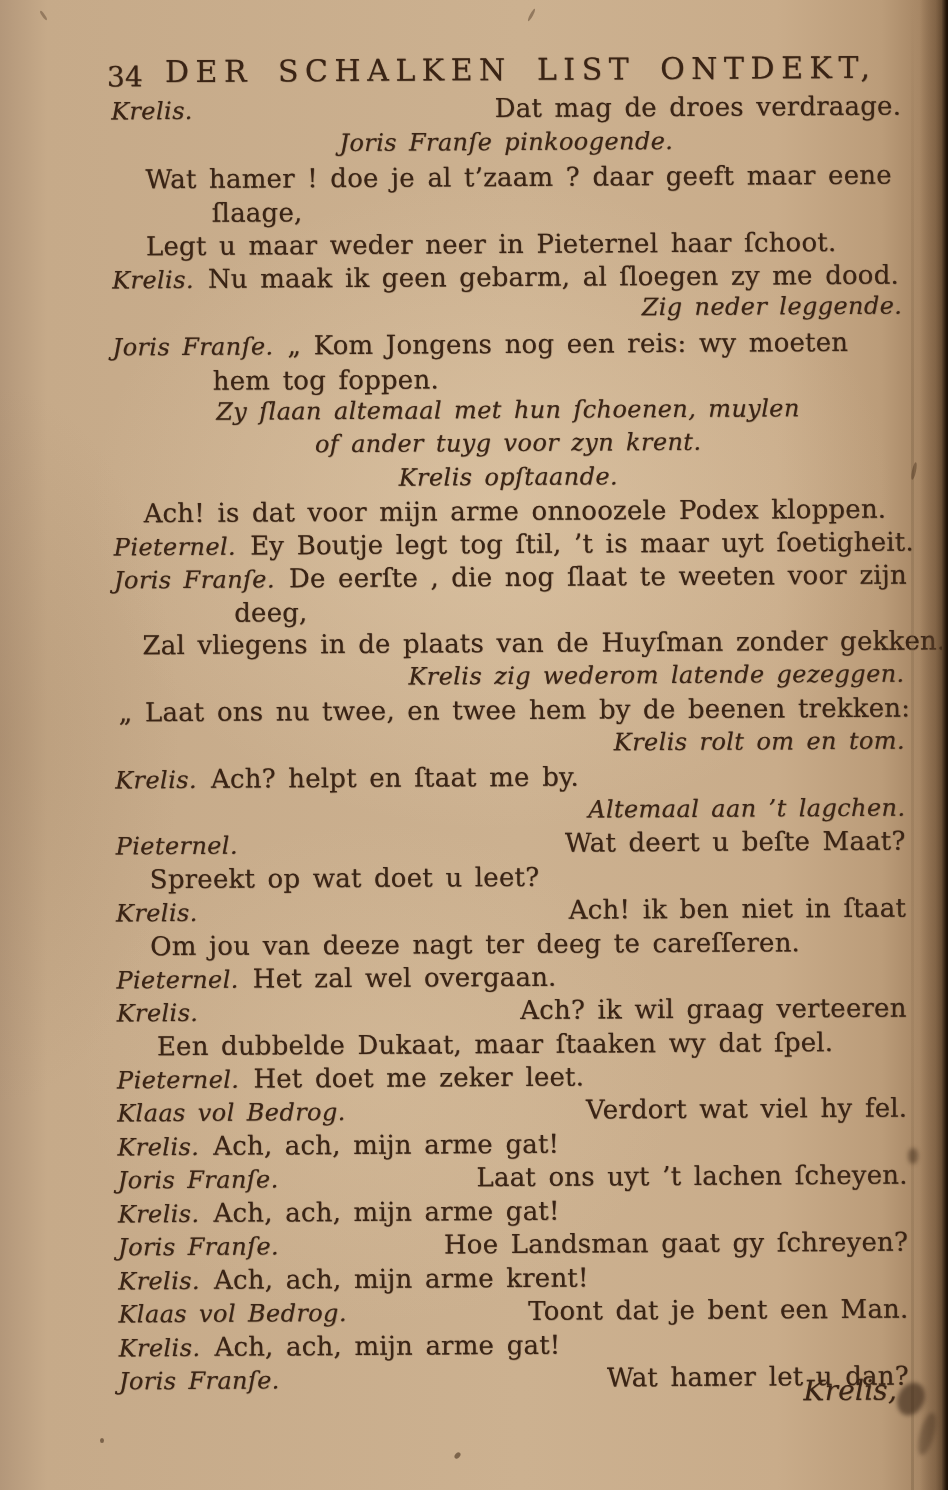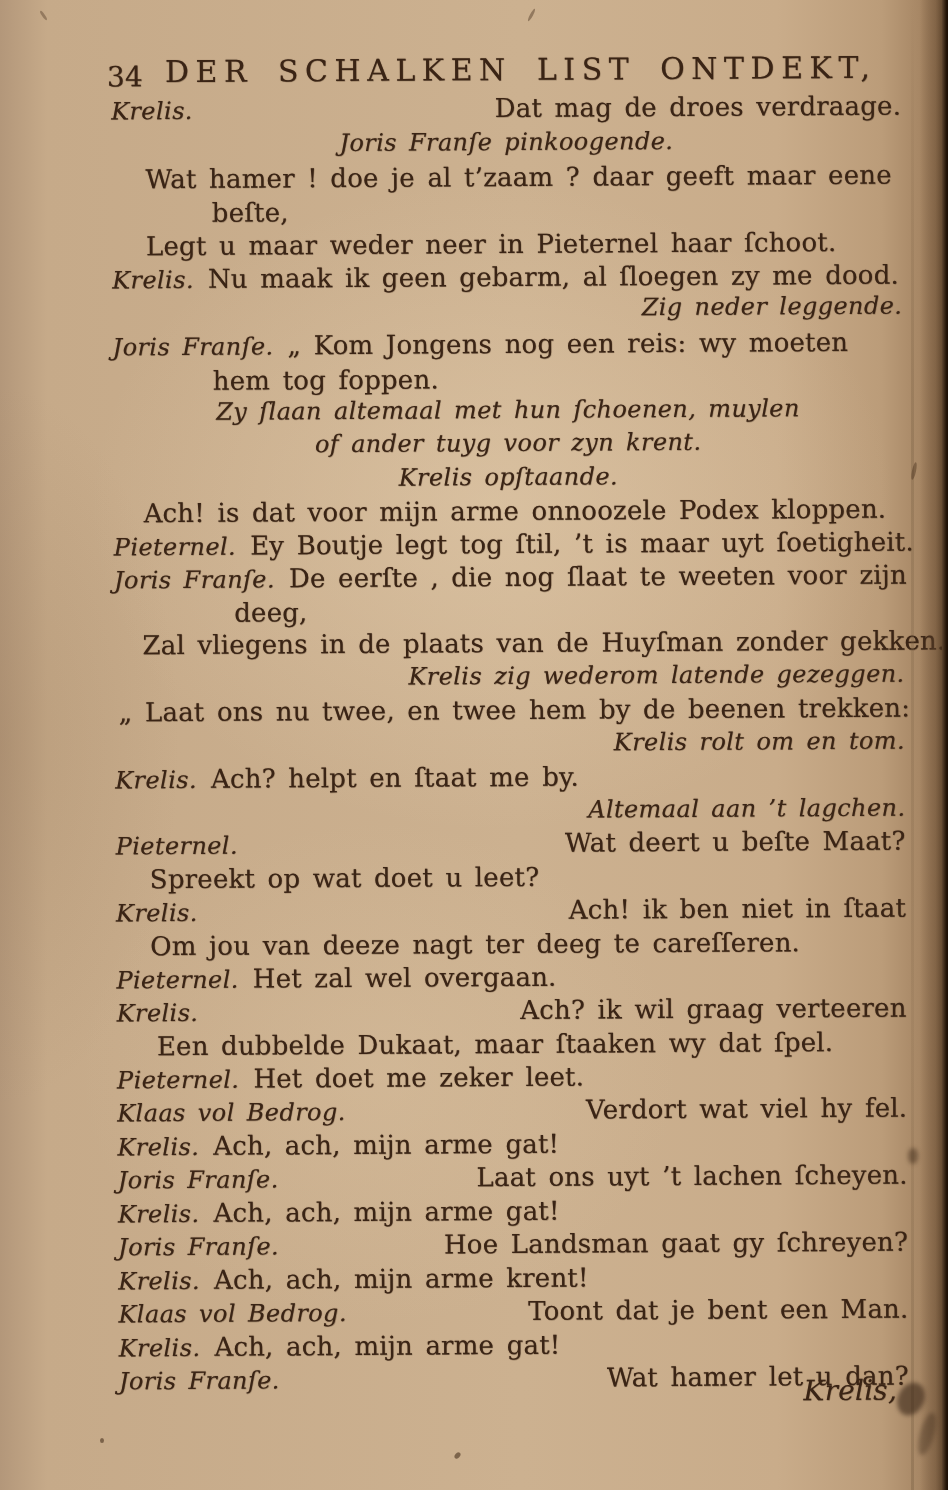--- a/index.html
+++ b/index.html
@@ -68,21 +68,21 @@
       <span id="page-number">34</span><span id="running-title">DER SCHALKEN LIST ONTDEKT,</span>
     </div>
 
     <div id="catchword">Krelis,</div>
   <div class="line split" style="top: 92px;">
         <span class="speaker">Krelis.</span>
         <span class="text">Dat mag de droes verdraage.</span>
       </div>
       <div class="line stage align-center" style="top: 126px;"><span class="text">Joris Franſe pinkoogende.</span></div>
       <div class="line speech" style="top: 161px; padding-left: 34px;"><span class="text">Wat hamer ! doe je al t’zaam ? daar geeft maar eene</span></div>
-      <div class="line speech" style="top: 195px; padding-left: 100px;"><span class="text">beſte,</span></div>
+      <div class="line speech" style="top: 195px; padding-left: 100px;"><span class="text">ſlaage,</span></div>
       <div class="line speech" style="top: 228px; padding-left: 34px;"><span class="text">Legt u maar weder neer in Pieternel haar ſchoot.</span></div>
       <div class="line speech" style="top: 261px;"><span class="speaker">Krelis.</span><span class="text">Nu maak ik geen gebarm, al ſloegen zy me dood.</span></div>
       <div class="line stage align-right" style="top: 292px;"><span class="text">Zig neder leggende.</span></div>
       <div class="line speech" style="top: 328px;"><span class="speaker">Joris Franſe.</span><span class="text">„ Kom Jongens nog een reis: wy moeten</span></div>
       <div class="line speech" style="top: 363px; padding-left: 100px;"><span class="text">hem tog foppen.</span></div>
       <div class="line stage align-center" style="top: 394px;"><span class="text">Zy ſlaan altemaal met hun ſchoenen, muylen</span></div>
       <div class="line stage align-center" style="top: 427px;"><span class="text">of ander tuyg voor zyn krent.</span></div>
       <div class="line stage align-center" style="top: 461px;"><span class="text">Krelis opſtaande.</span></div>
       <div class="line speech" style="top: 495px; padding-left: 30px;"><span class="text">Ach! is dat voor mijn arme onnoozele Podex kloppen.</span></div>
       <div class="line speech" style="top: 528px;"><span class="speaker">Pieternel.</span><span class="text">Ey Boutje legt tog ſtil, ’t is maar uyt ſoetigheit.</span></div>

